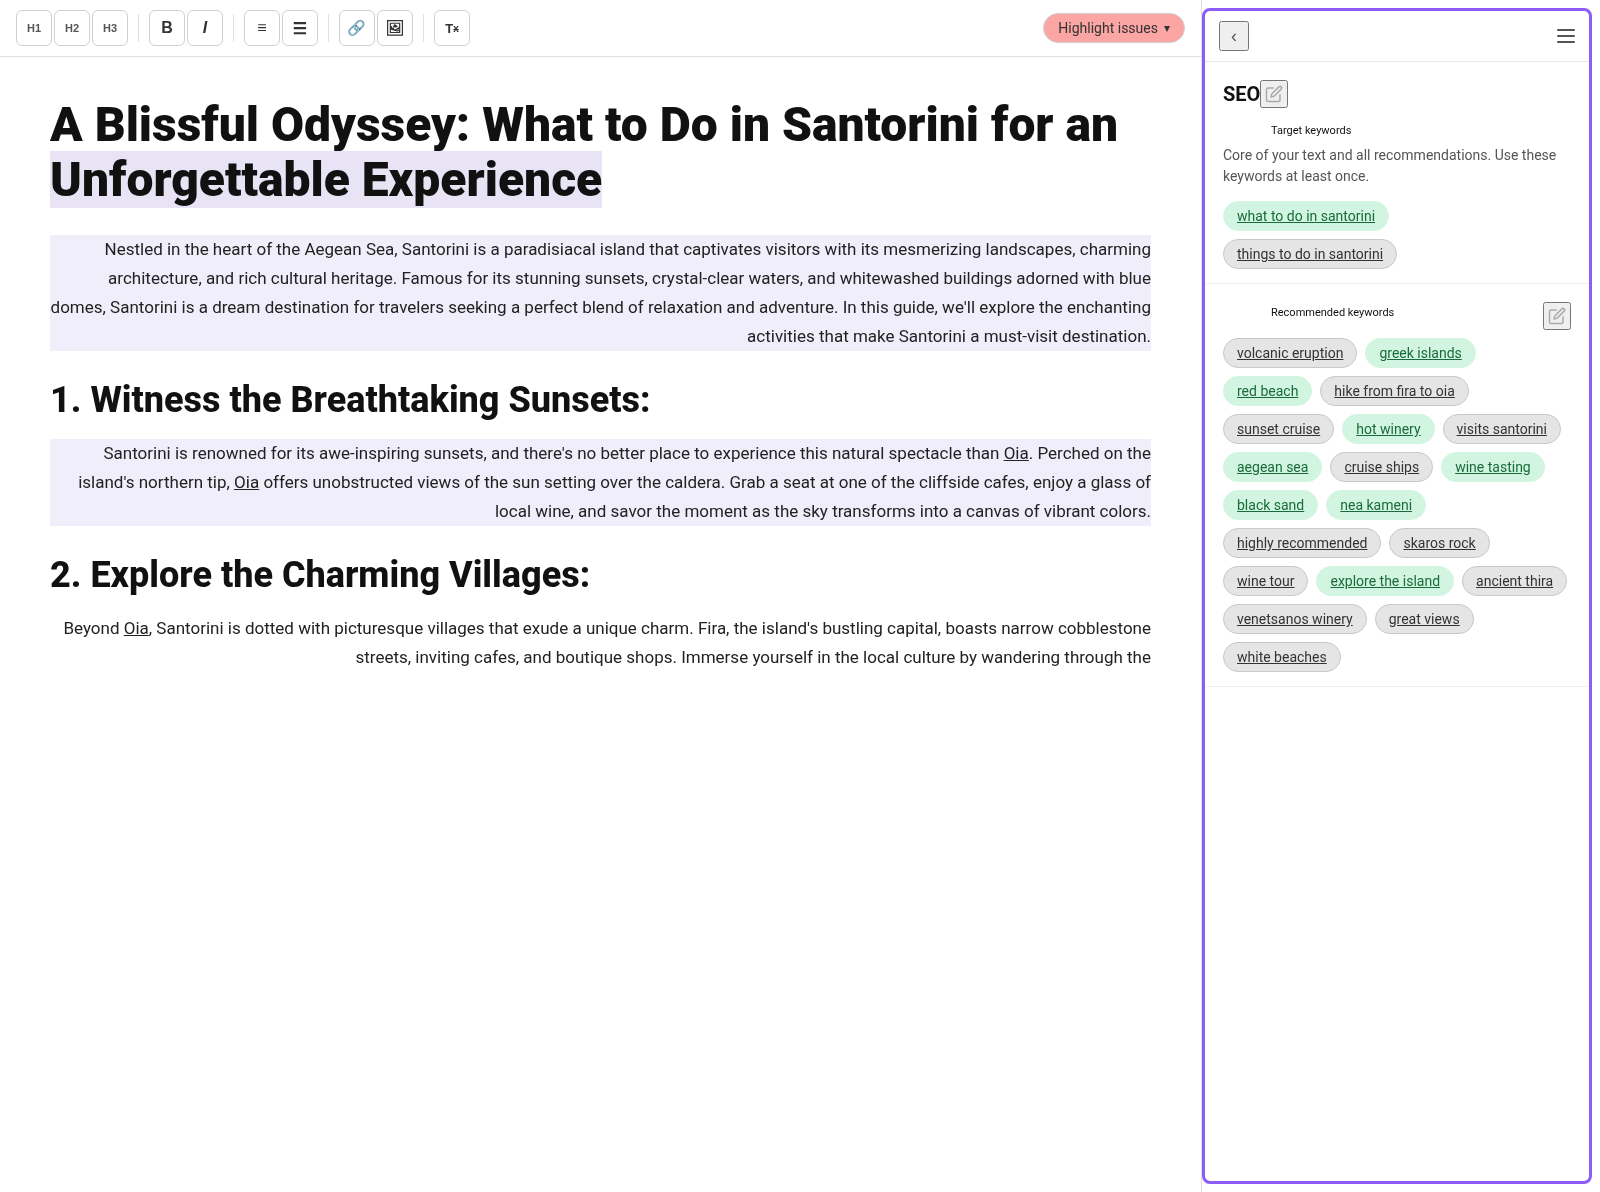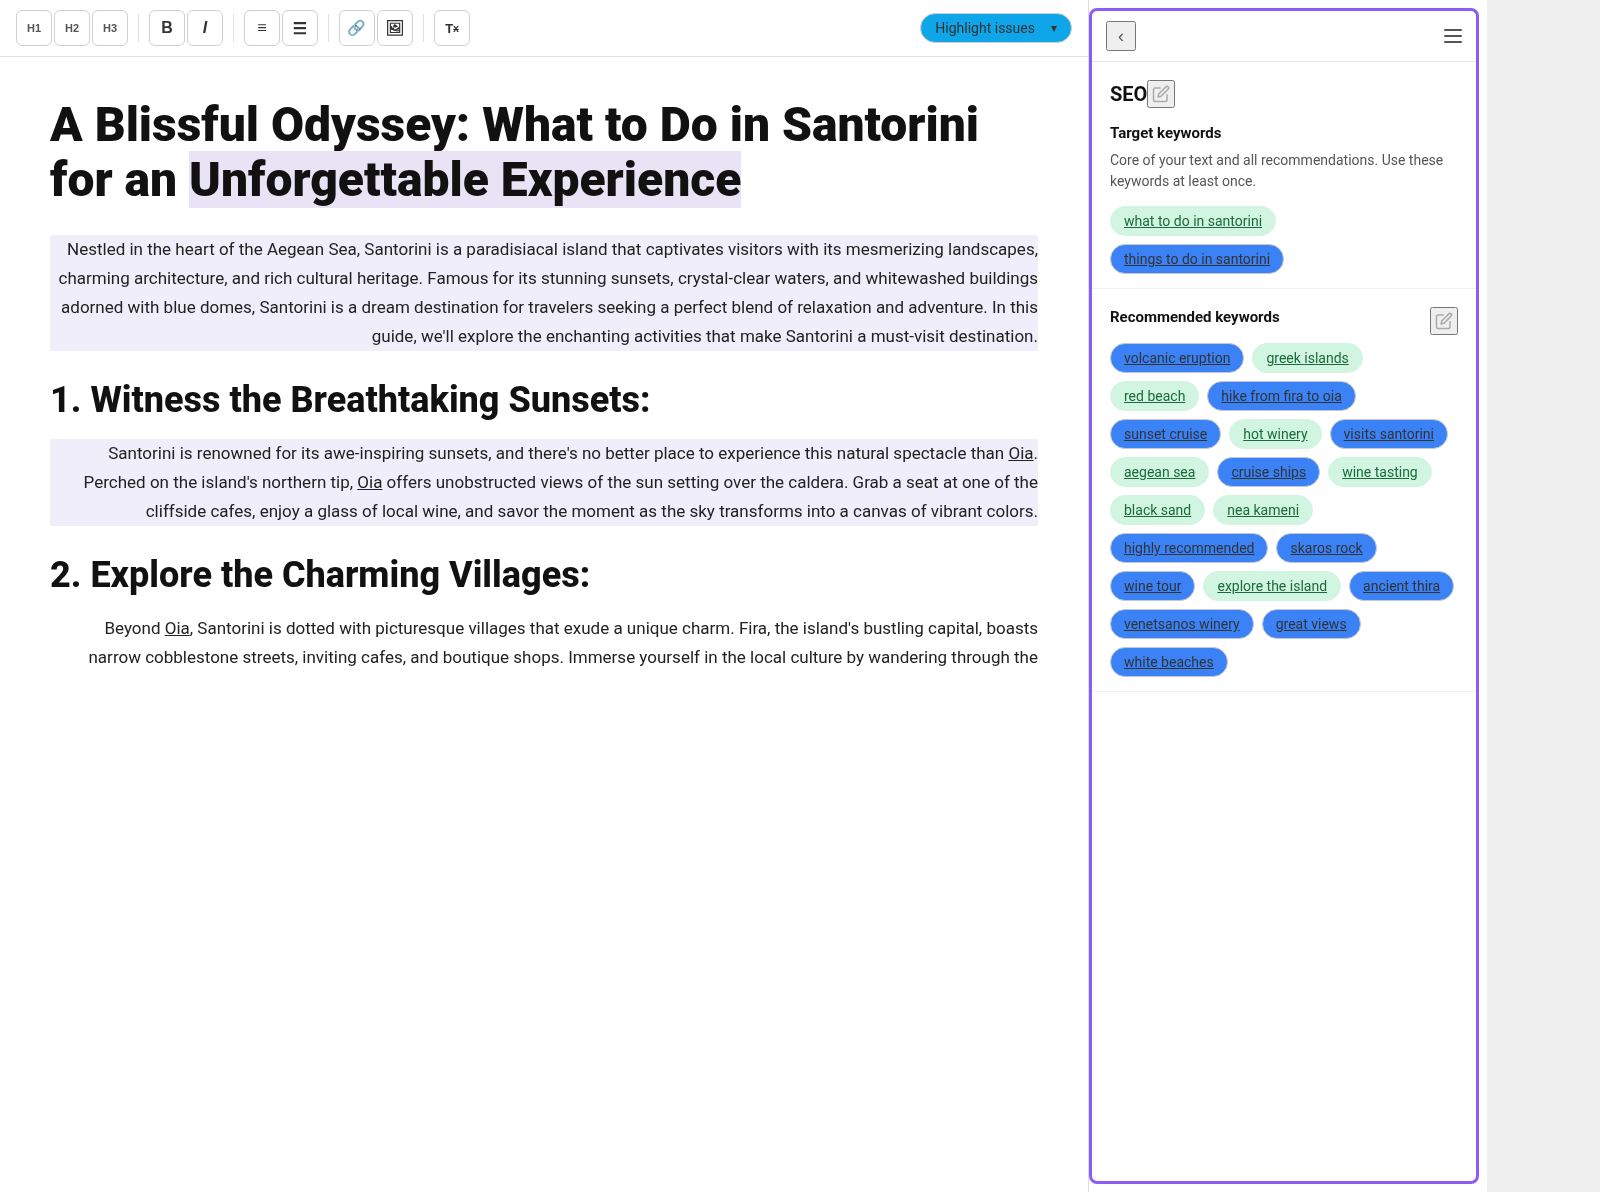--- a/index.html
+++ b/index.html
@@ -5,21 +5,21 @@
     * { box-sizing: border-box; margin: 0; padding: 0; }
     body {
       font-family: -apple-system, BlinkMacSystemFont, 'Segoe UI', Roboto, sans-serif;
       background: #f0f0f0;
       display: flex;
       height: 100vh;
       overflow: hidden;
     }
     .main-container {
       display: flex;
-      width: 1487px;
+      width: 1600px;
       height: 1192px;
       background: #fff;
       position: relative;
     }
 
     
     .editor-panel {
       flex: 1;
       display: flex;
       flex-direction: column;
@@ -64,28 +64,28 @@
     .toolbar-divider {
       width: 1px;
       height: 28px;
       background: #e0e0e0;
       margin: 0 4px;
     }
     .highlight-dropdown {
       margin-left: auto;
       display: flex;
       align-items: center;
-      gap: 16px;
+      gap: 6px;
       border: 1px solid #d0d0d0;
       border-radius: 20px;
       padding: 6px 14px;
       cursor: pointer;
       font-size: 14px;
       color: #333;
-      background: #0ea5e9;
+      background: #fca5a5;
     }
     .chevron-down {
       font-size: 12px;
     }
 
     
     .editor-content {
       flex: 1;
       overflow-y: auto;
       padding: 40px 50px;
@@ -162,24 +162,25 @@
       justify-content: center;
       cursor: pointer;
       color: #999;
       font-size: 16px;
     }
     .seo-section {
       padding: 18px 18px 14px 18px;
       border-bottom: 1px solid #f0f0f0;
     }
     .seo-section-title {
-      font-size: 15px;
-      font-weight: 700;
+      font-size: 11px;
+      font-weight: 400;
       color: #111;
       margin-bottom: 8px;
+      margin-left: 48px;
     }
     .seo-section-desc {
       font-size: 14px;
       color: #555;
       line-height: 1.5;
       margin-bottom: 14px;
     }
     .keyword-tags {
       display: flex;
       flex-wrap: wrap;
@@ -195,21 +196,21 @@
       cursor: pointer;
       border: 1.5px solid transparent;
       text-decoration: underline;
     }
     .tag.green {
       background: #d1f5e0;
       border-color: #d1f5e0;
       color: #1a6b3a;
     }
     .tag.outline {
-      background: #3b82f6;
+      background: #e5e5e5;
       border-color: #c8c8c8;
       color: #333;
     }
 
     
     .hamburger-lines {
       display: flex;
       flex-direction: column;
       gap: 4px;
     }

